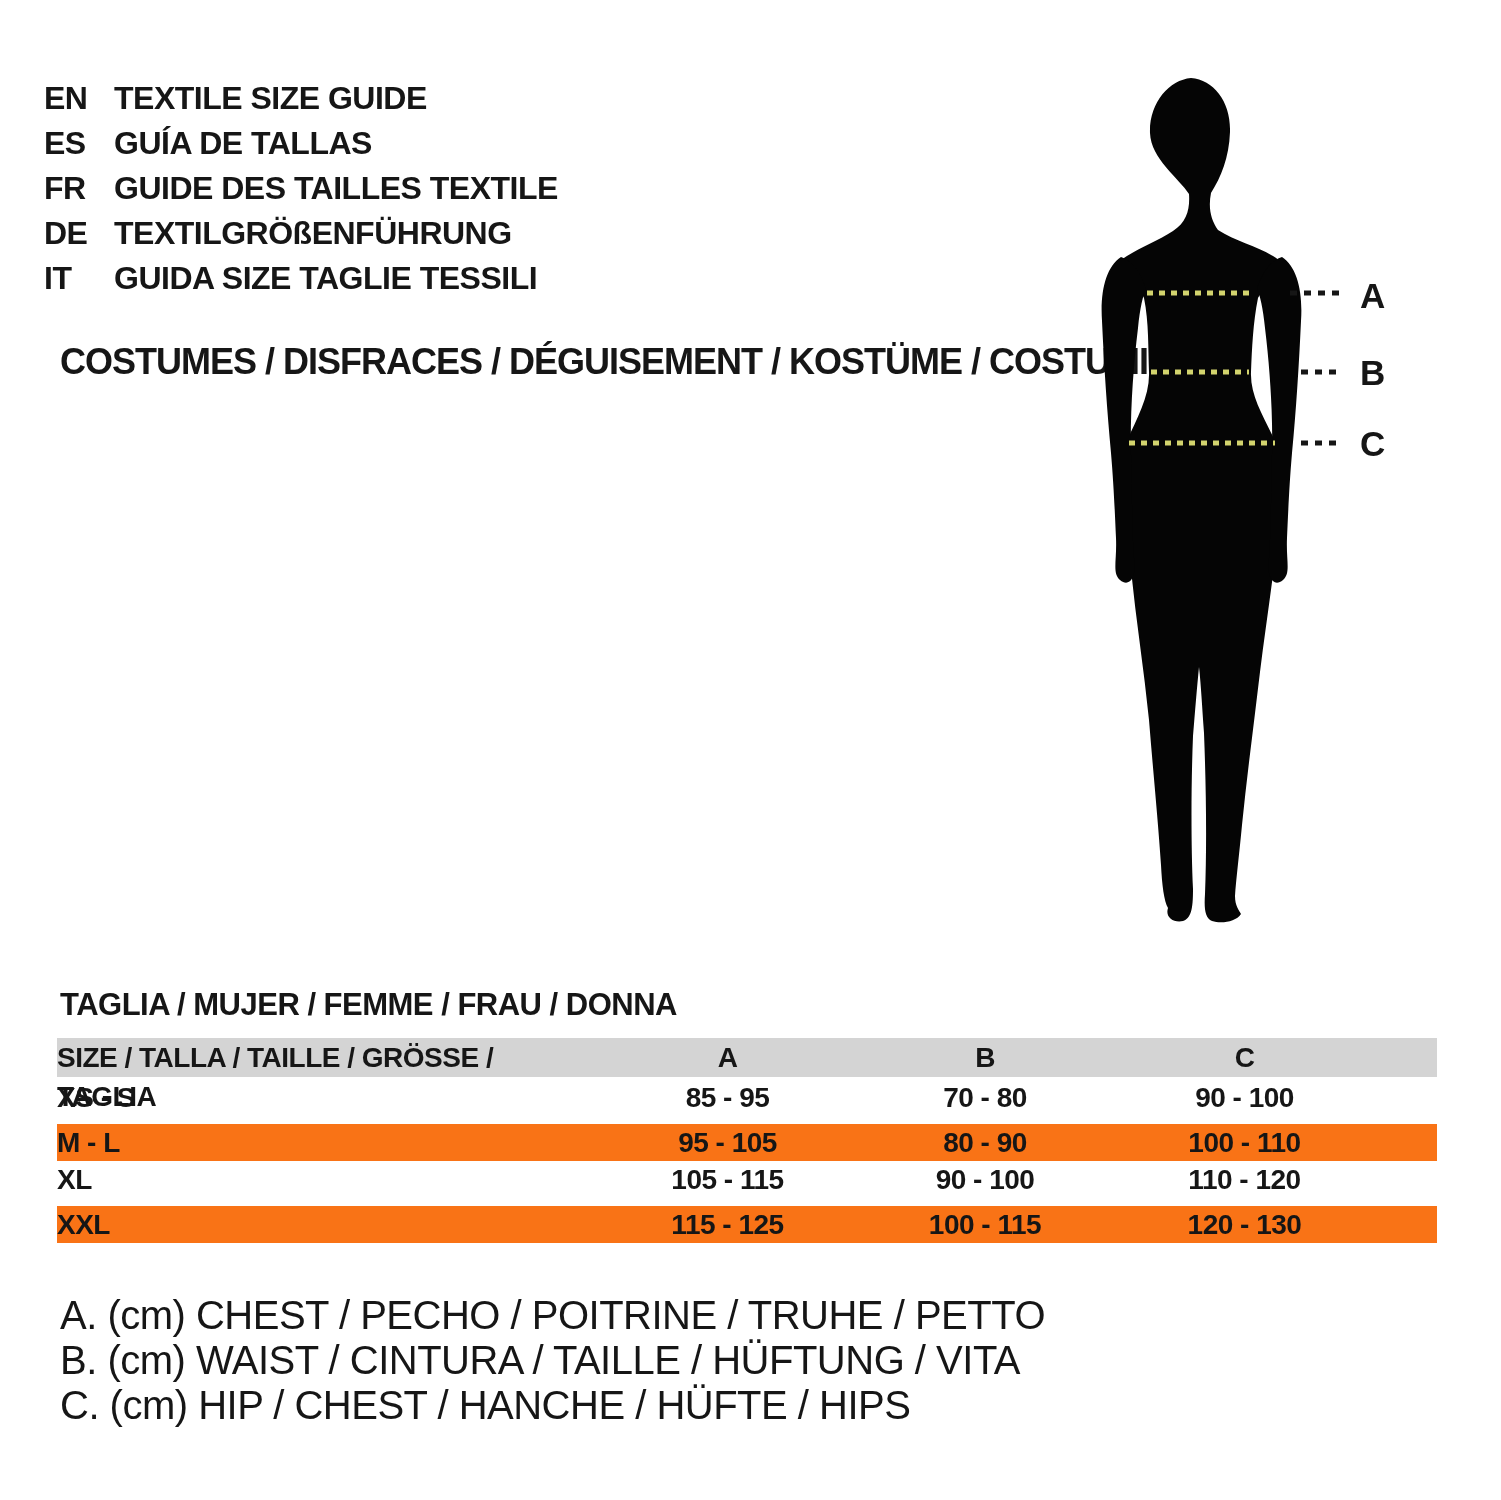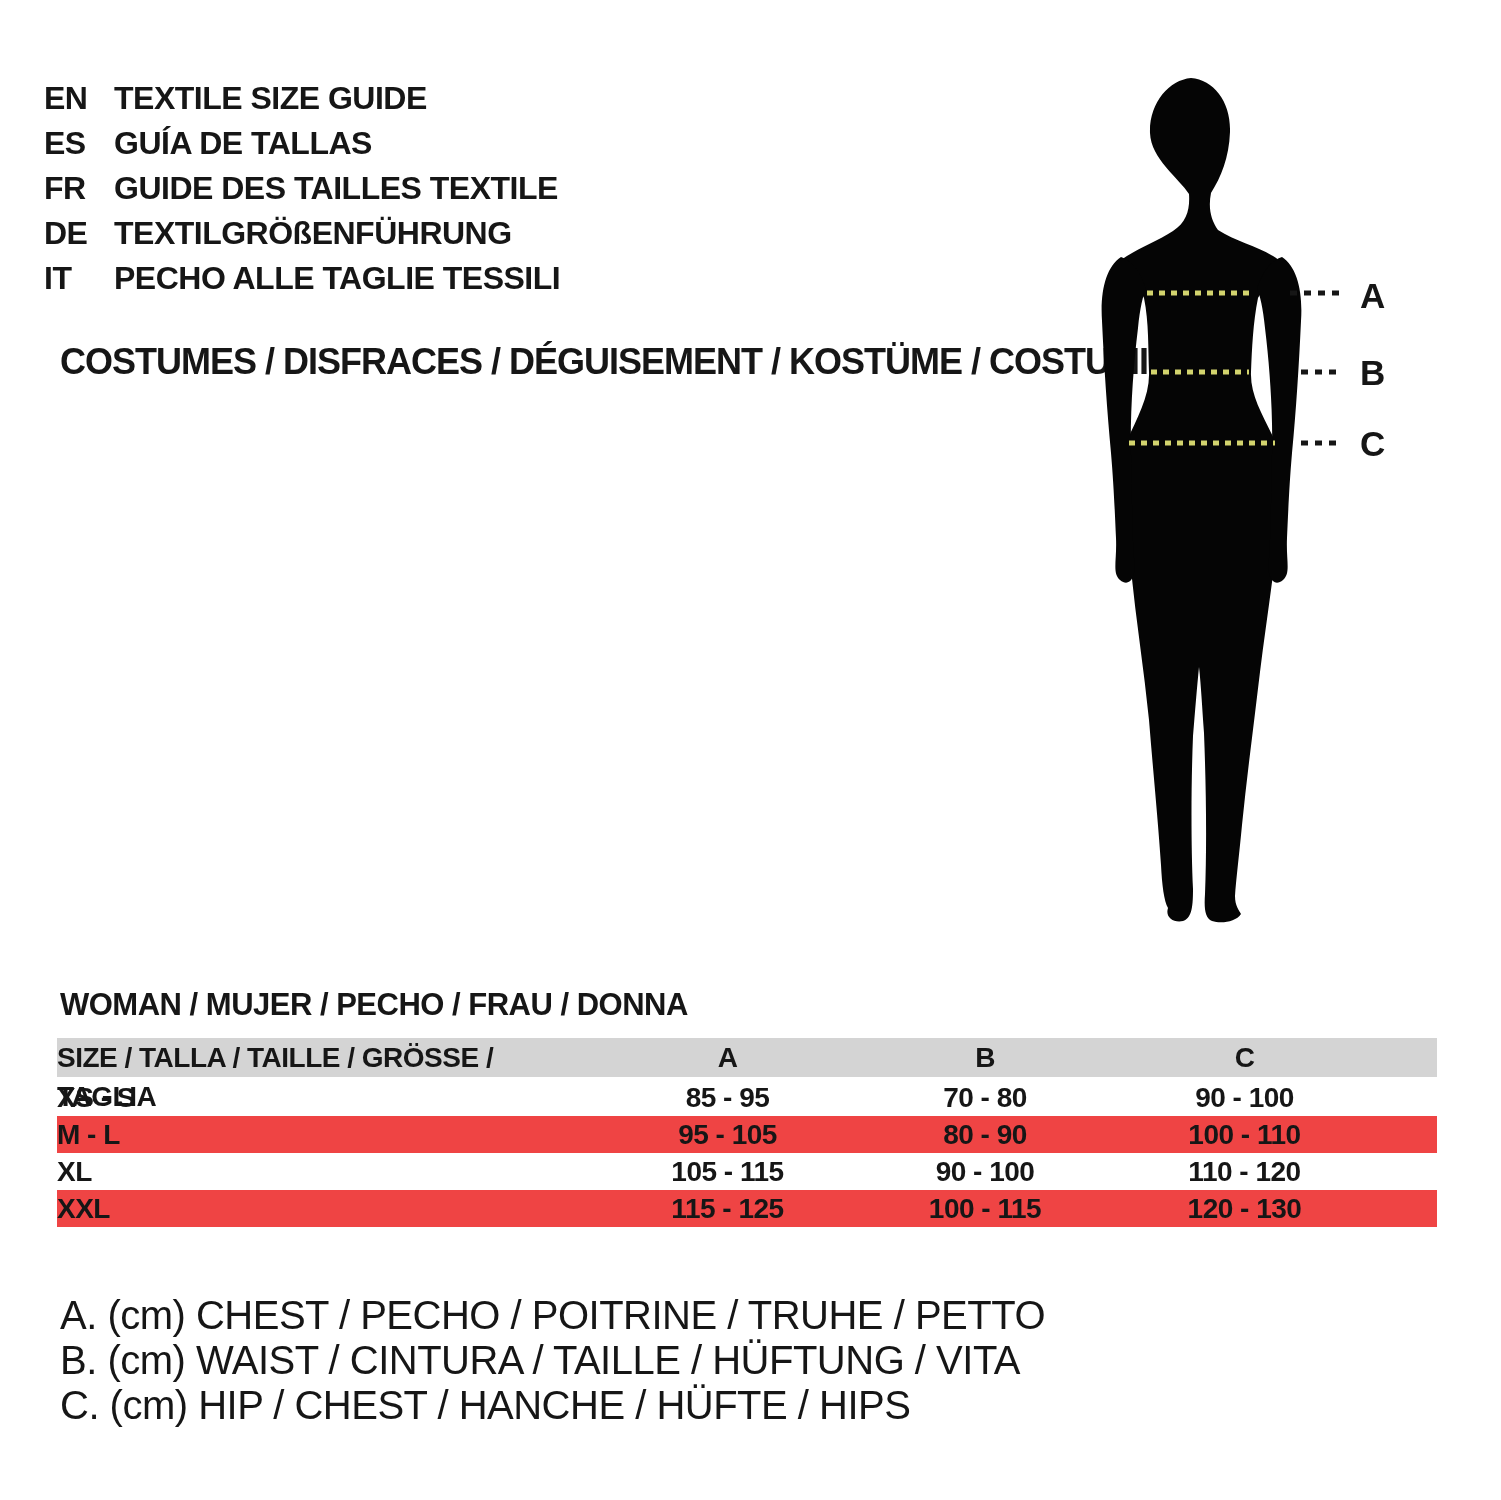--- a/index.html
+++ b/index.html
@@ -26,21 +26,21 @@
   .measure-label{font-family:"Liberation Sans","DejaVu Sans",sans-serif;font-size:35px;font-weight:700;fill:#161616;}
   
   .section-title{
     position:absolute;left:60px;top:988px;line-height:34px;
     font-size:31px;font-weight:700;letter-spacing:-0.5px;
   }
   
   .size-table{position:absolute;left:57px;top:1038px;width:1380px;font-size:28px;font-weight:600;letter-spacing:-0.5px;}
   .t-row{display:flex;height:37px;line-height:37px;background:#ffffff;}
   .t-row.head{height:39px;line-height:39px;background:#d4d4d4;border-bottom:2px solid #ffffff;}
-  .t-row.alt{background:#ef4444;}
+  .t-row.alt{background:#f97316;margin-top:8px;}
   .col-size{flex:0 0 500px;box-sizing:border-box;padding-left:0;text-align:left;}
   .col-a{flex:0 0 299px;box-sizing:border-box;padding-left:42px;text-align:center;}
   .col-b{flex:0 0 258px;box-sizing:border-box;text-align:center;}
   .col-c{flex:0 0 323px;box-sizing:border-box;padding-right:62px;text-align:center;}
   
   .legend{position:absolute;left:60px;top:1293px;}
   .legend-line{line-height:45px;font-size:40px;font-weight:400;letter-spacing:-0.5px;}
 </style>
 </head>
 <body>
@@ -59,21 +59,21 @@
     <div class="lang-row">
       <span class="lang-code">FR</span>
       <span class="lang-label">GUIDE DES TAILLES TEXTILE</span>
     </div>
     <div class="lang-row">
       <span class="lang-code">DE</span>
       <span class="lang-label">TEXTILGRÖßENFÜHRUNG</span>
     </div>
     <div class="lang-row">
       <span class="lang-code">IT</span>
-      <span class="lang-label">PECHO ALLE TAGLIE TESSILI</span>
+      <span class="lang-label">GUIDA SIZE TAGLIE TESSILI</span>
     </div>
   </div>
 
   <div class="category-title">COSTUMES / DISFRACES / DÉGUISEMENT / KOSTÜME / COSTUMI</div>
 
   <div class="figure-wrap">
     <svg viewBox="0 0 330 880" xmlns="http://www.w3.org/2000/svg">
 
       <path fill="#050505" d="
         M106,13
@@ -142,21 +142,21 @@
       <line x1="66" y1="307" x2="164" y2="307" stroke="#d3d46e" stroke-width="5" stroke-dasharray="6 6"></line>
       <line x1="216" y1="307" x2="256" y2="307" stroke="#161616" stroke-width="5" stroke-dasharray="7 7"></line>
       <text class="measure-label" x="275" y="320">B</text>
 
       <line x1="44" y1="378" x2="190" y2="378" stroke="#d3d46e" stroke-width="5" stroke-dasharray="6 6"></line>
       <line x1="216" y1="378" x2="256" y2="378" stroke="#161616" stroke-width="5" stroke-dasharray="7 7"></line>
       <text class="measure-label" x="275" y="391">C</text>
     </svg>
   </div>
 
-  <div class="section-title">WOMAN / MUJER / PECHO / FRAU / DONNA</div>
+  <div class="section-title">TAGLIA / MUJER / FEMME / FRAU / DONNA</div>
 
   <div class="size-table">
     <div class="t-row head">
       <div class="col-size">SIZE / TALLA / TAILLE / GRÖSSE / TAGLIA</div>
       <div class="col-a">A</div>
       <div class="col-b">B</div>
       <div class="col-c">C</div>
     </div>
     <div class="t-row">
       <div class="col-size">XS - S</div>

